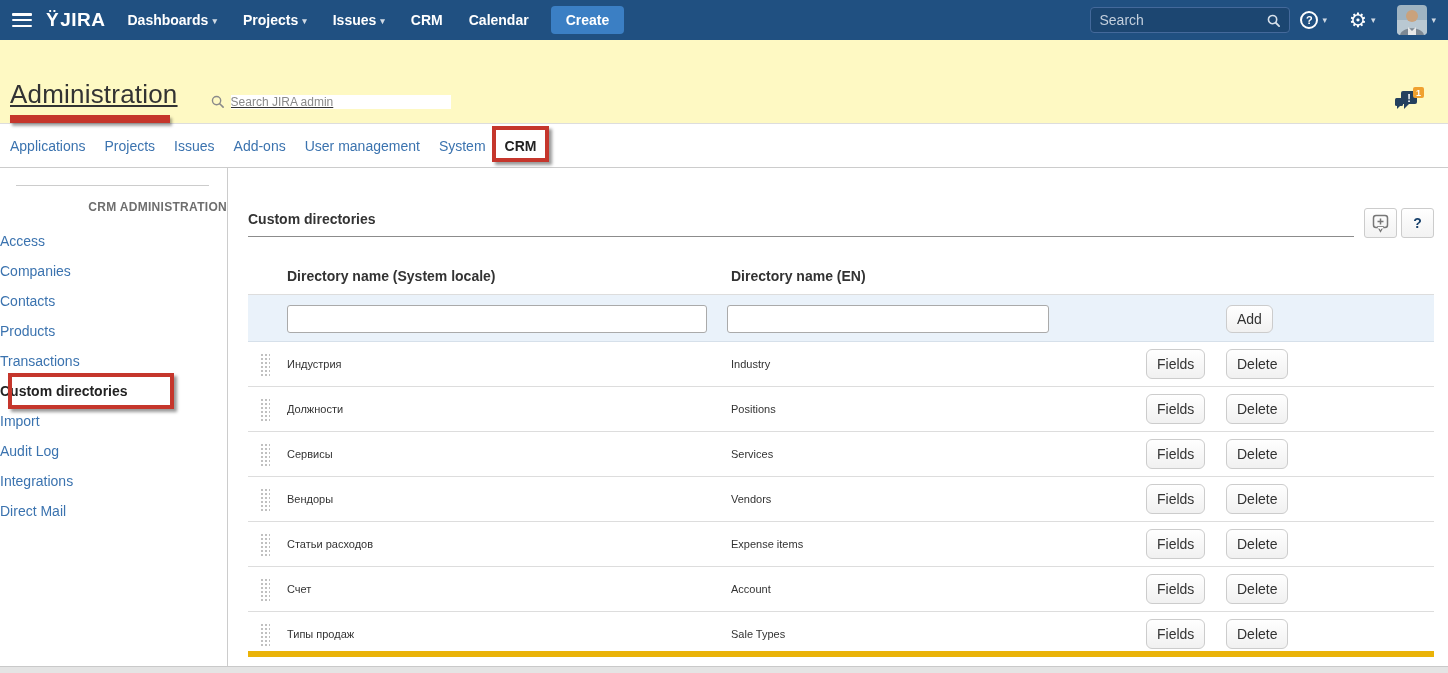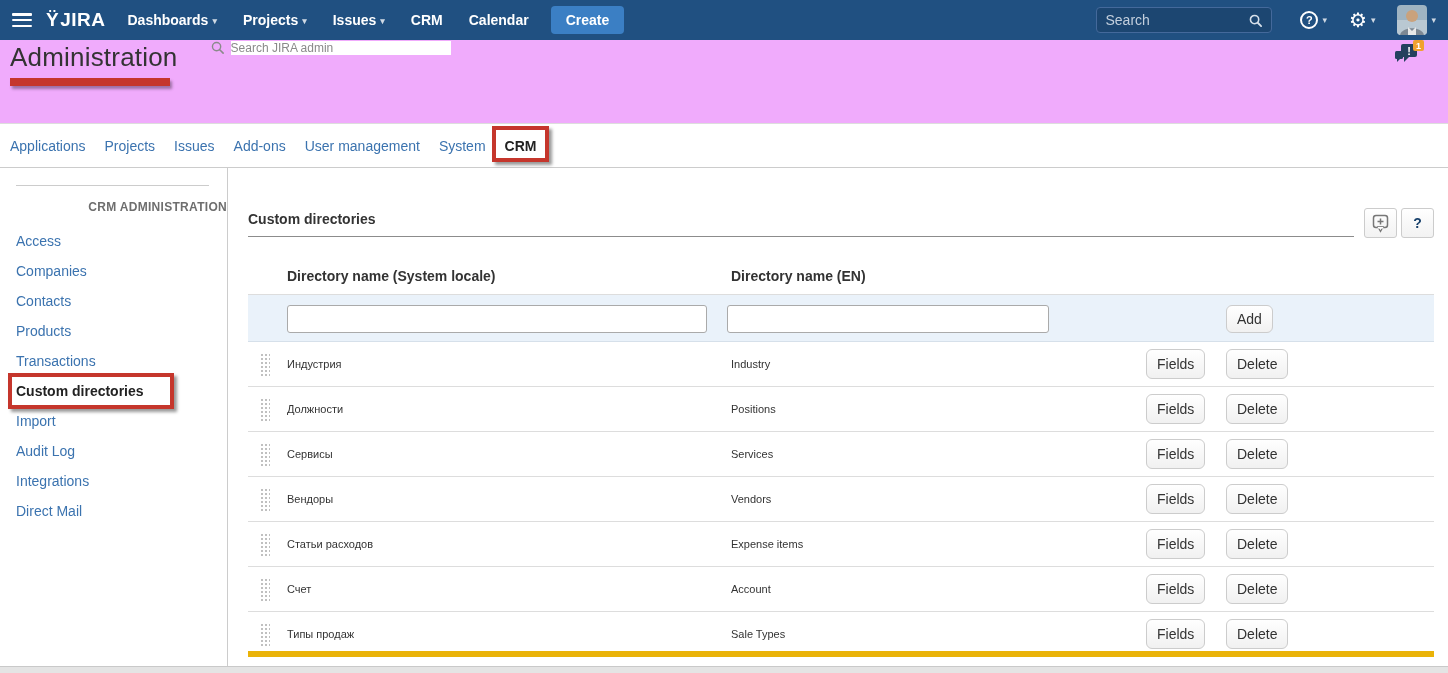--- a/index.html
+++ b/index.html
@@ -22,40 +22,40 @@
   .logo .mark { margin-right: 1px; }
   .nav-items { display: flex; align-items: center; gap: 26px; }
   .nav-item { color: #fff; font-weight: 600; font-size: 14px; text-decoration: none; cursor: pointer; white-space: nowrap; }
   .caret { font-size: 9px; color: #cfd9e4; margin-left: 4px; vertical-align: 1px; }
   .create-btn {
     margin-left: 22px; background: #3b7fc4; color: #fff; font-weight: bold; font-size: 14px;
     border: none; border-radius: 4px; padding: 6px 15px; height: 28px; cursor: pointer;
   }
   .nav-right { margin-left: auto; display: flex; align-items: center; }
   .nav-search {
-    width: 176px; height: 26px; background: #1c4671; border: 1px solid #44699b;
-    border-radius: 4px; display: flex; align-items: center; padding: 0 8px; margin-right: 28px;
+    width: 200px; height: 26px; background: #1c4671; border: 1px solid #44699b;
+    border-radius: 4px; display: flex; align-items: center; padding: 0 8px; margin-right: 10px;
   }
   .nav-search input {
     flex: 1; background: transparent; border: none; outline: none; color: #e2e9f0; font-size: 14px;
     font-family: "Liberation Sans", sans-serif; min-width: 0;
   }
   .nav-search input::placeholder { color: #c3cfdd; opacity: 1; }
   .nav-icon-group { display: flex; align-items: center; margin-right: 22px; cursor: pointer; }
   .help-circle {
     width: 18px; height: 18px; border: 2px solid #fff; border-radius: 50%;
     display: flex; align-items: center; justify-content: center; font-size: 11px; font-weight: bold; color: #fff;
   }
   .gear-glyph { font-size: 20px; color: #fff; line-height: 1; }
   .avatar { width: 30px; height: 30px; border-radius: 4px; overflow: hidden; display: block; }
 
   
   .admin-header {
-    height: 84px; display: flex; align-items: flex-start; padding: 0 14px 0 10px;
-    border-bottom: 1px solid #ddd; background: #f0abfc;
+    height: 84px; display: flex; align-items: flex-end; padding: 0 14px 0 10px;
+    border-bottom: 1px solid #ddd; background: #fef9c3; text-decoration: underline;
   }
   .admin-title-block { margin-top: 2px; }
   .admin-title { font-size: 26px; font-weight: normal; color: #333; letter-spacing: 0.2px; }
   .red-underline {
     width: 160px; height: 8px; background: #c5362c; margin-top: 5px;
     box-shadow: 2px 3px 3px rgba(0,0,0,0.35);
   }
   .admin-search { display: flex; align-items: center; margin-left: 32px; margin-bottom: 14px; }
   .admin-search svg { margin-right: 6px; }
   .admin-search input {
@@ -78,21 +78,21 @@
     pointer-events: none;
   }
 
   
   .body-wrap { display: flex; height: 498px; background: #fff; }
 
   .sidebar { width: 228px; border-right: 1px solid #ccc; padding-top: 17px; flex-shrink: 0; }
   .sidebar-divider { border-top: 1px solid #ccc; margin: 0 18px 0 16px; }
   .sidebar-section-title { font-size: 12px; font-weight: bold; color: #6e6e6e; letter-spacing: 0.3px; margin: 14px 0 12px 16px; text-align: right; }
   .sidebar-list { list-style: none; }
-  .sidebar-item { height: 30px; line-height: 30px; padding-left: 16px; }
+  .sidebar-item { height: 30px; line-height: 30px; }
   .sidebar-item a { color: #3b73af; text-decoration: none; font-size: 14px; cursor: pointer; }
   .sidebar-item.active { position: relative; }
   .sidebar-item.active a { color: #222; font-weight: bold; }
   .annot-box-sidebar {
     position: absolute; left: 8px; top: -3px; width: 166px; height: 36px;
     border: 4px solid #c5362c; box-shadow: 3px 3px 3px rgba(0,0,0,0.4);
     pointer-events: none;
   }
 
   

